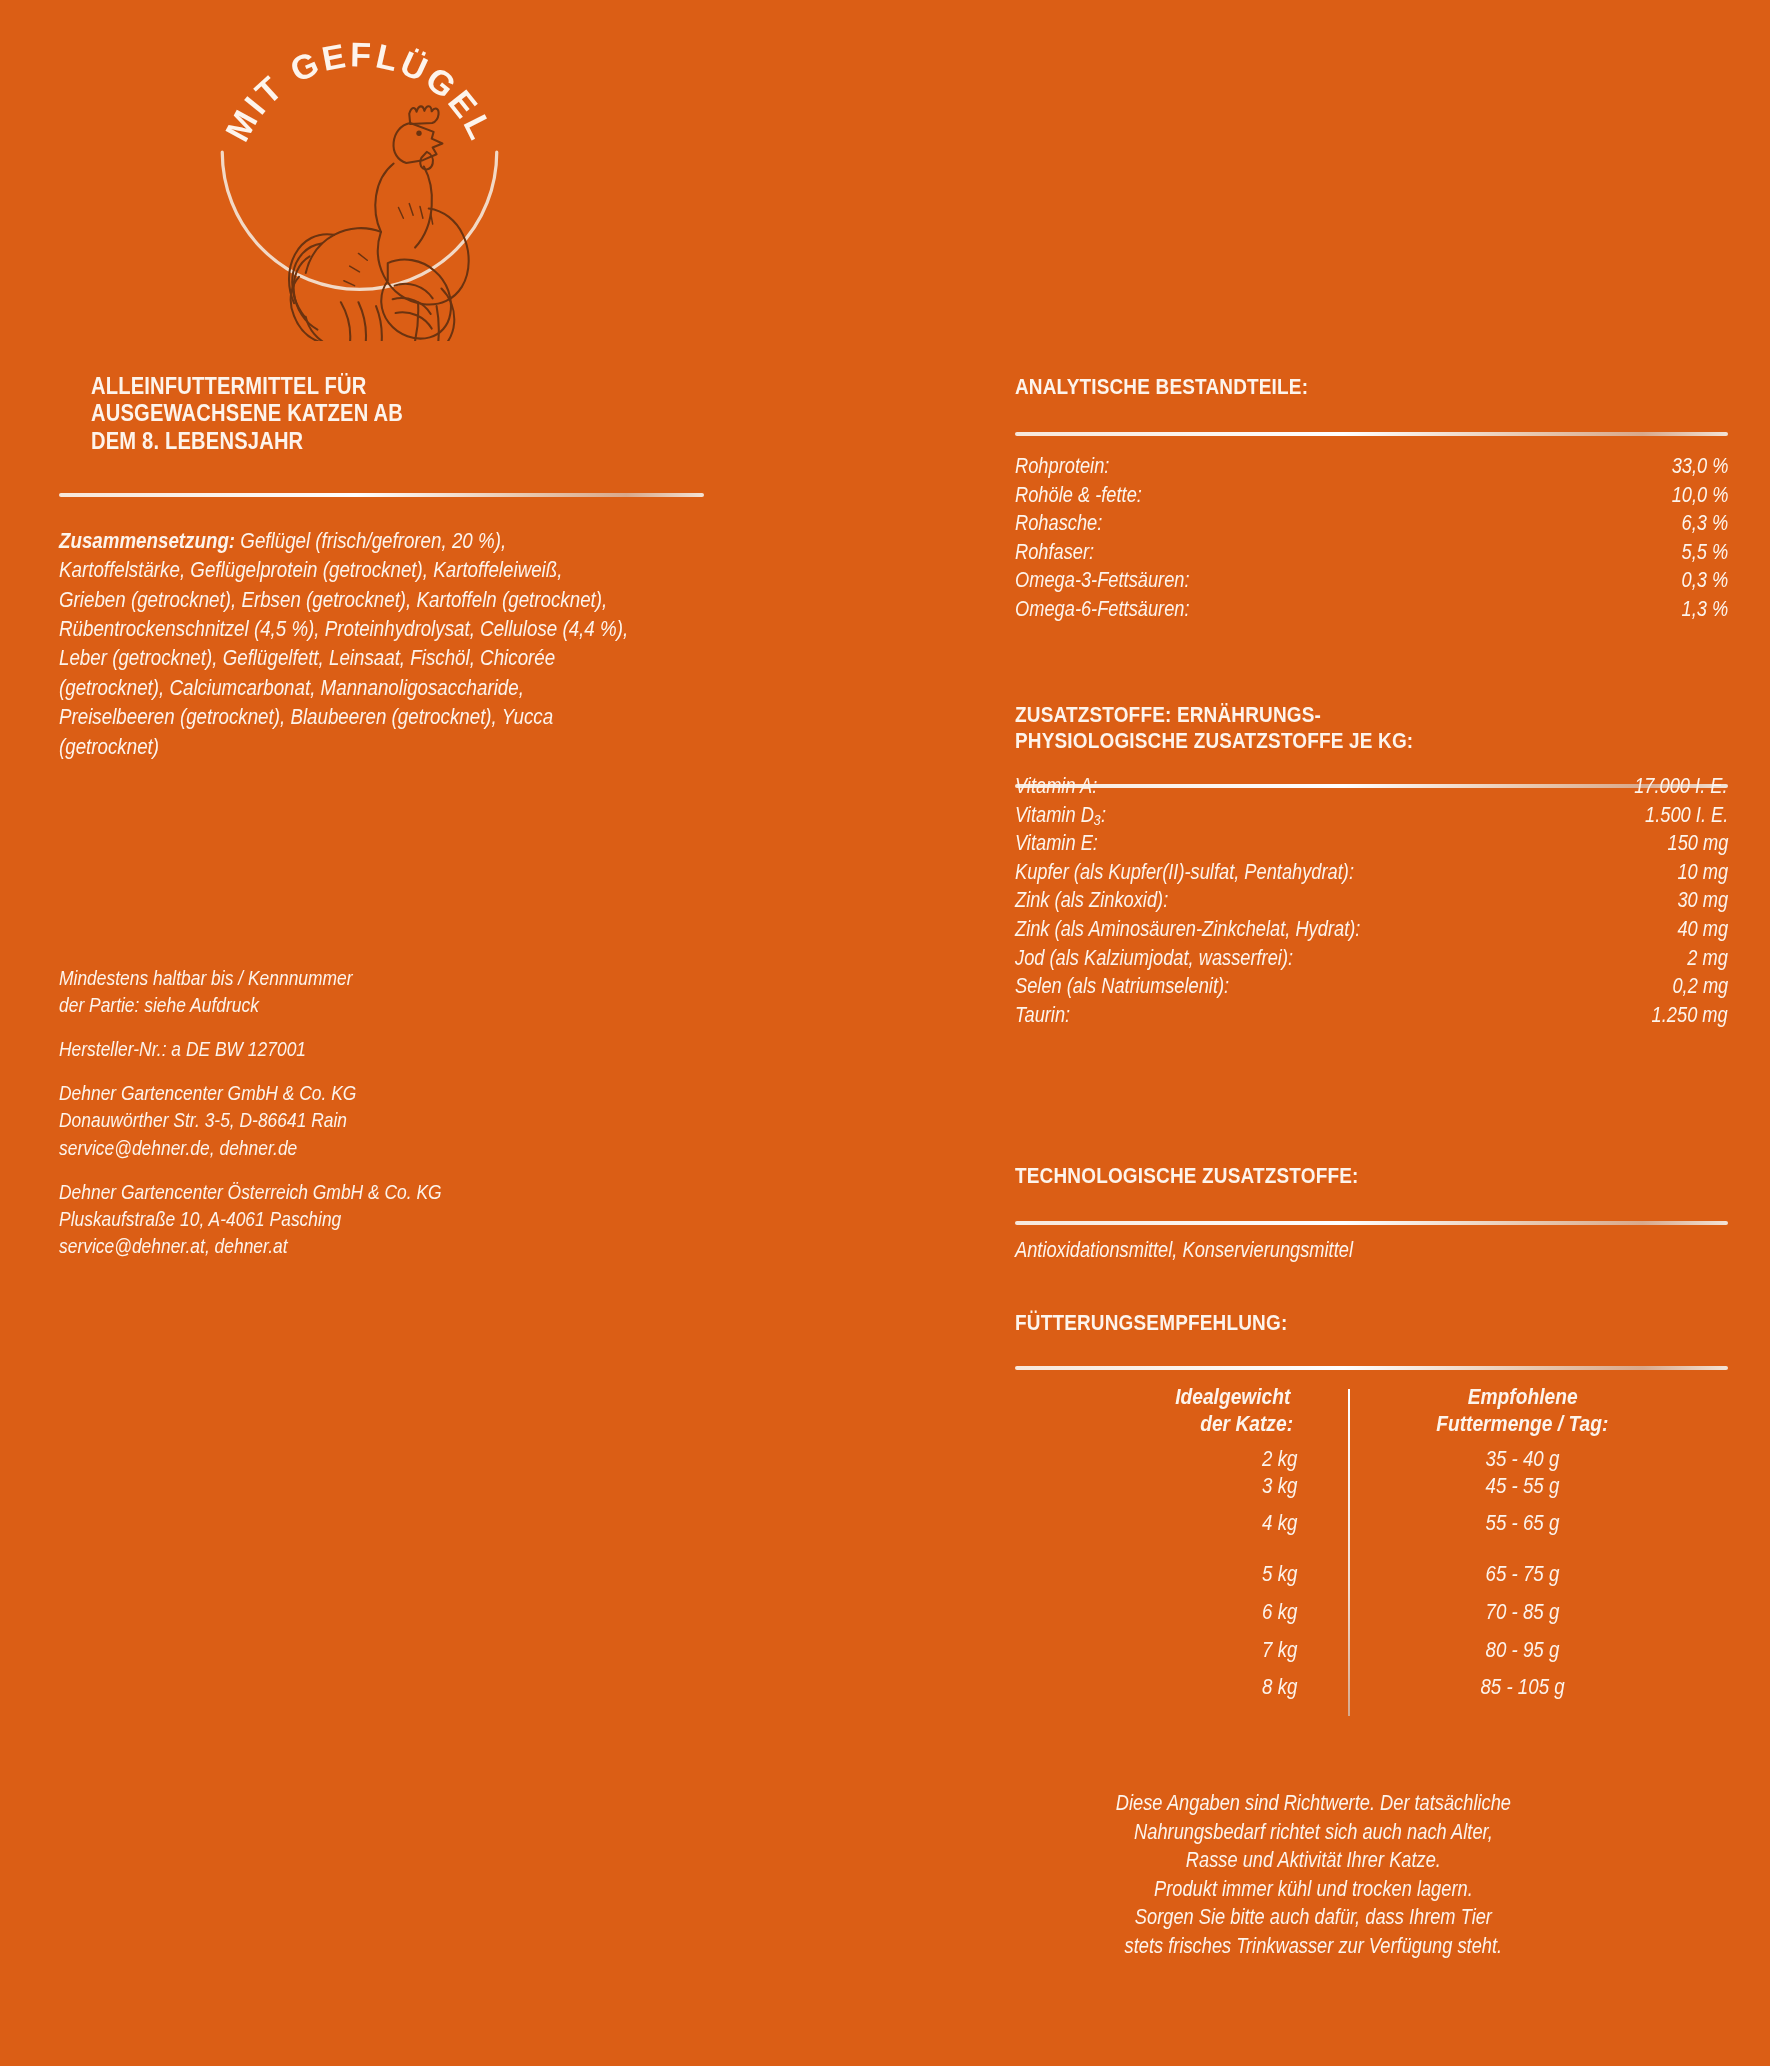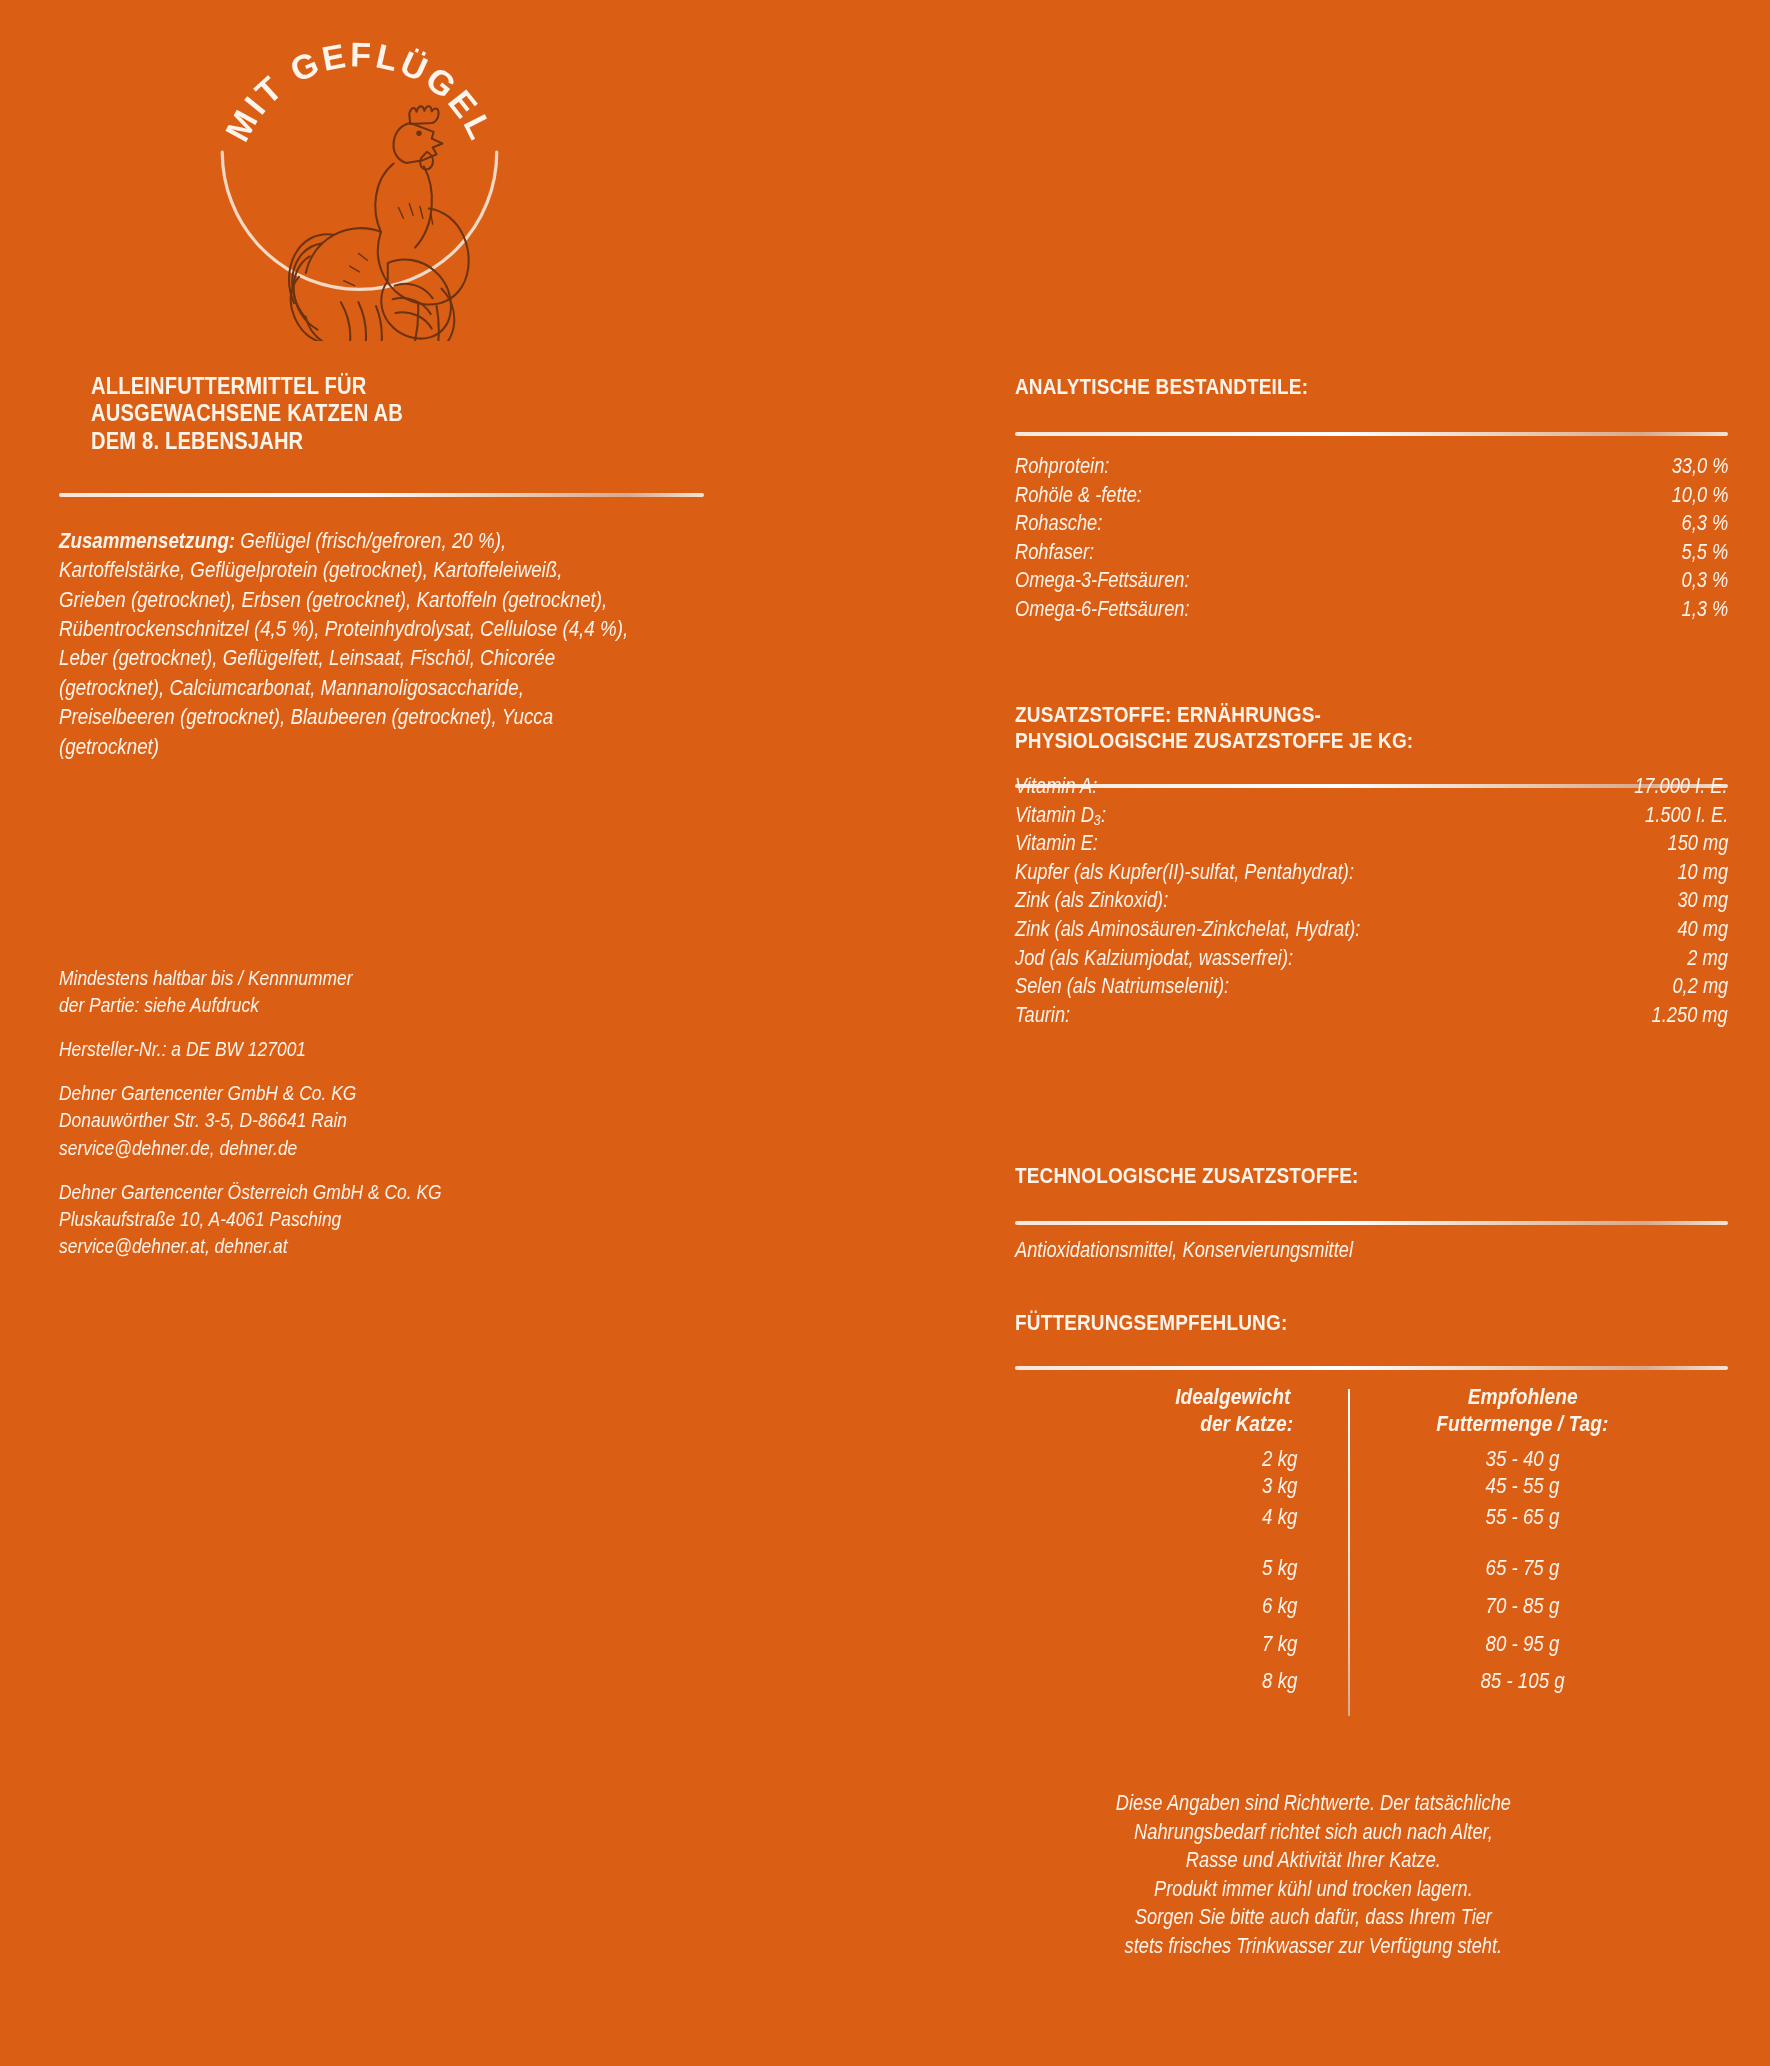--- a/index.html
+++ b/index.html
@@ -309,21 +309,21 @@
     <div class="ft-row ft-cell" style="margin-top:11px">
       <div class="ft-c1"><span>2 kg</span></div>
       <div class="ft-c2"></div>
       <div class="ft-c3"><span>35 - 40 g</span></div>
     </div>
     <div class="ft-row ft-cell" style="margin-top:5px">
       <div class="ft-c1"><span>3 kg</span></div>
       <div class="ft-c2"></div>
       <div class="ft-c3"><span>45 - 55 g</span></div>
     </div>
-    <div class="ft-row ft-cell" style="margin-top:9px">
+    <div class="ft-row ft-cell" style="margin-top:15px">
       <div class="ft-c1"><span>4 kg</span></div>
       <div class="ft-c2"></div>
       <div class="ft-c3"><span>55 - 65 g</span></div>
     </div>
     <div class="ft-row ft-cell" style="margin-top:29px">
       <div class="ft-c1"><span>5 kg</span></div>
       <div class="ft-c2"></div>
       <div class="ft-c3"><span>65 - 75 g</span></div>
     </div>
     <div class="ft-row ft-cell" style="margin-top:15.7px">

